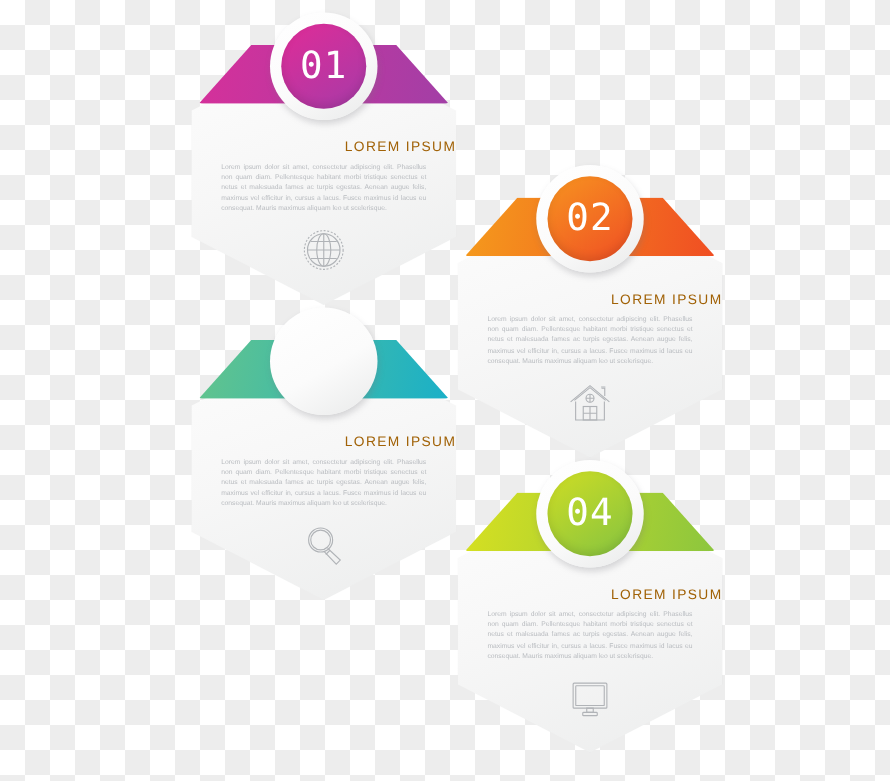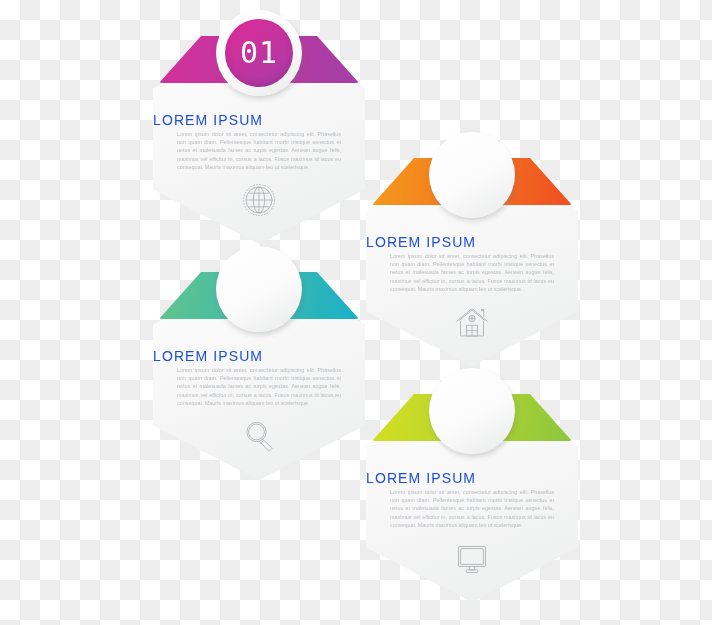--- a/index.html
+++ b/index.html
@@ -101,24 +101,24 @@
     letter-spacing: 1px;
     font-family: "DejaVu Sans Mono", monospace;
     line-height: 1;
   }
 
   .hex-title {
     position: absolute;
     left: 0;
     top: 104px;
     width: 212px;
-    text-align: left;
-    font-size: 14px;
+    text-align: right;
+    font-size: 11px;
     letter-spacing: 1.1px;
-    color: #1d4ed8;
+    color: #a16207;
     font-weight: 400;
   }
 
   .hex-text {
     position: absolute;
     left: 24px;
     top: 122px;
     width: 164px;
     text-align: justify;
     font-size: 5.4px;
@@ -166,20 +166,23 @@
         <path d="M11.6 28.8 H32.4"></path>
         <line x1="22" y1="9" x2="22" y2="35"></line>
       </svg>
     </div>
   </div>
 
   <div class="hex-item" style="left:366px; top:130px;">
     <div class="hex-body"></div>
     <div class="hex-banner" id="banner-1" style="background: linear-gradient(100deg, rgb(245, 155, 28) 0%, rgb(240, 78, 35) 100%);"></div>
     <div class="badge-ring"></div>
+    <div class="badge-circle" id="badge-1" style="background: linear-gradient(145deg, rgb(247, 148, 32) 0%, rgb(239, 78, 36) 100%);">
+      <span class="badge-number">02</span>
+    </div>
     <div class="hex-title">LOREM IPSUM</div>
     <div class="hex-text">Lorem ipsum dolor sit amet, consectetur adipiscing elit. Phasellus non quam diam. Pellentesque habitant morbi tristique senectus et netus et malesuada fames ac turpis egestas. Aenean augue felis, maximus vel efficitur in, cursus a lacus. Fusce maximus id lacus eu consequat. Mauris maximus aliquam leo ut scelerisque.</div>
     <div class="hex-icon">
       <svg viewBox="0 0 44 44" fill="none" stroke="#b0b3b7" stroke-width="0.9">
         <path d="M6.5 21.5 L22 8.5 L37.5 21.5"></path>
         <path d="M9.5 20.3 L22 10.1 L34.5 20.3"></path>
         <path d="M10.5 21.2 V36 H33.5 V21.2"></path>
         <path d="M31.2 10.6 h2.6 v6.2"></path>
         <path d="M30.9 9.6 h3.4"></path>
         <circle cx="22" cy="18.6" r="3.2"></circle>
@@ -205,20 +208,23 @@
         <path d="M25.1 24.6 L35.2 34.1 L32.0 37.3 L22.4 27.3"></path>
         <line x1="26.8" y1="26.4" x2="23.6" y2="29.6"></line>
       </svg>
     </div>
   </div>
 
   <div class="hex-item" style="left:366px; top:366px;">
     <div class="hex-body"></div>
     <div class="hex-banner" id="banner-3" style="background: linear-gradient(100deg, rgb(215, 224, 33) 0%, rgb(140, 198, 62) 100%);"></div>
     <div class="badge-ring"></div>
+    <div class="badge-circle" id="badge-3" style="background: linear-gradient(145deg, rgb(207, 221, 36) 0%, rgb(132, 195, 65) 100%);">
+      <span class="badge-number">04</span>
+    </div>
     <div class="hex-title">LOREM IPSUM</div>
     <div class="hex-text">Lorem ipsum dolor sit amet, consectetur adipiscing elit. Phasellus non quam diam. Pellentesque habitant morbi tristique senectus et netus et malesuada fames ac turpis egestas. Aenean augue felis, maximus vel efficitur in, cursus a lacus. Fusce maximus id lacus eu consequat. Mauris maximus aliquam leo ut scelerisque.</div>
     <div class="hex-icon">
       <svg viewBox="0 0 44 44" fill="none" stroke="#b0b3b7" stroke-width="0.9">
         <rect x="8.5" y="10.5" width="27" height="20" rx="0.8"></rect>
         <rect x="10.6" y="12.6" width="22.8" height="15.8" rx="0.5"></rect>
         <path d="M19.4 30.5 h5.2 v3.4 h-5.2 z"></path>
         <rect x="16.2" y="33.9" width="11.6" height="2.6" rx="0.6"></rect>
       </svg>
     </div>

